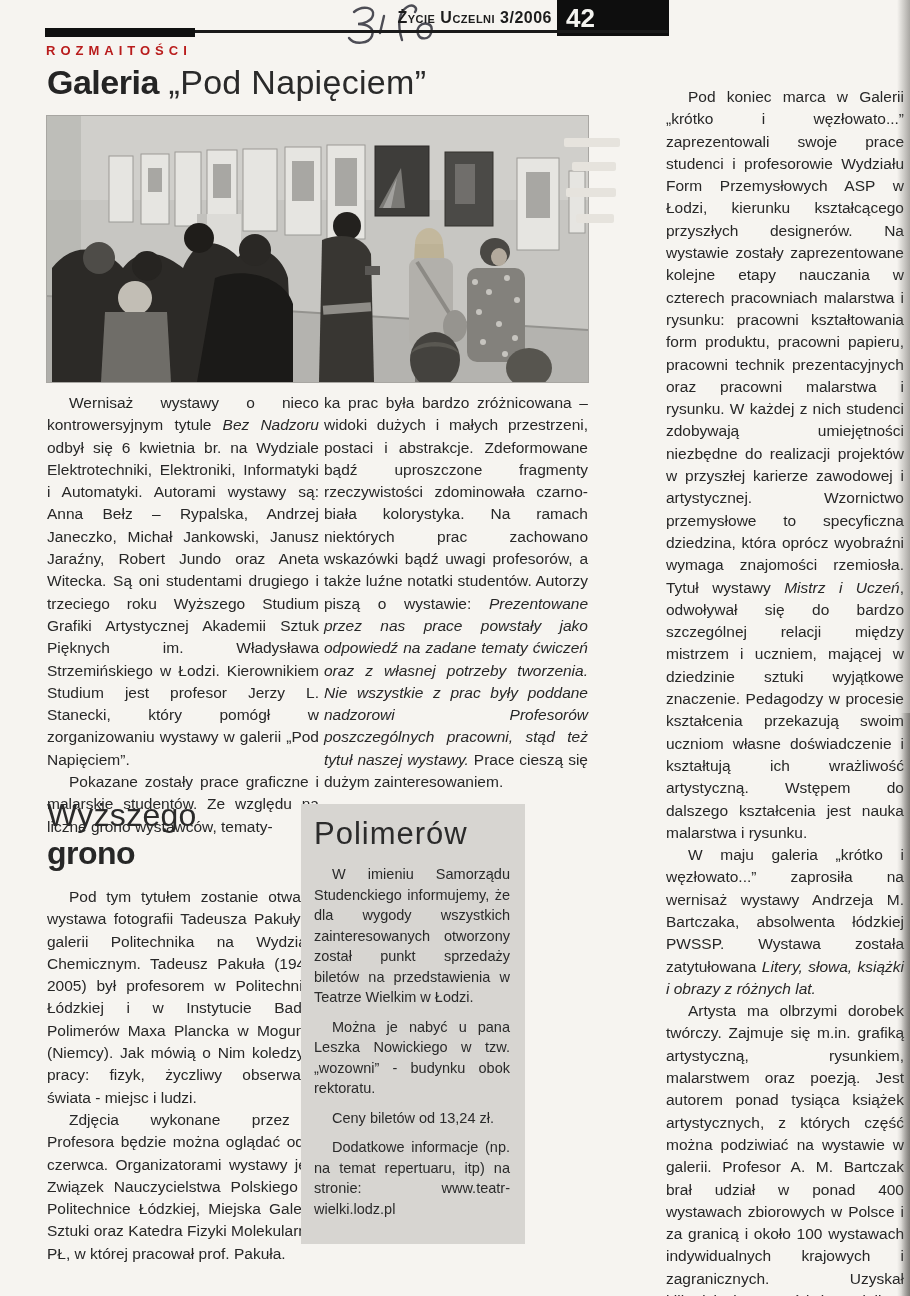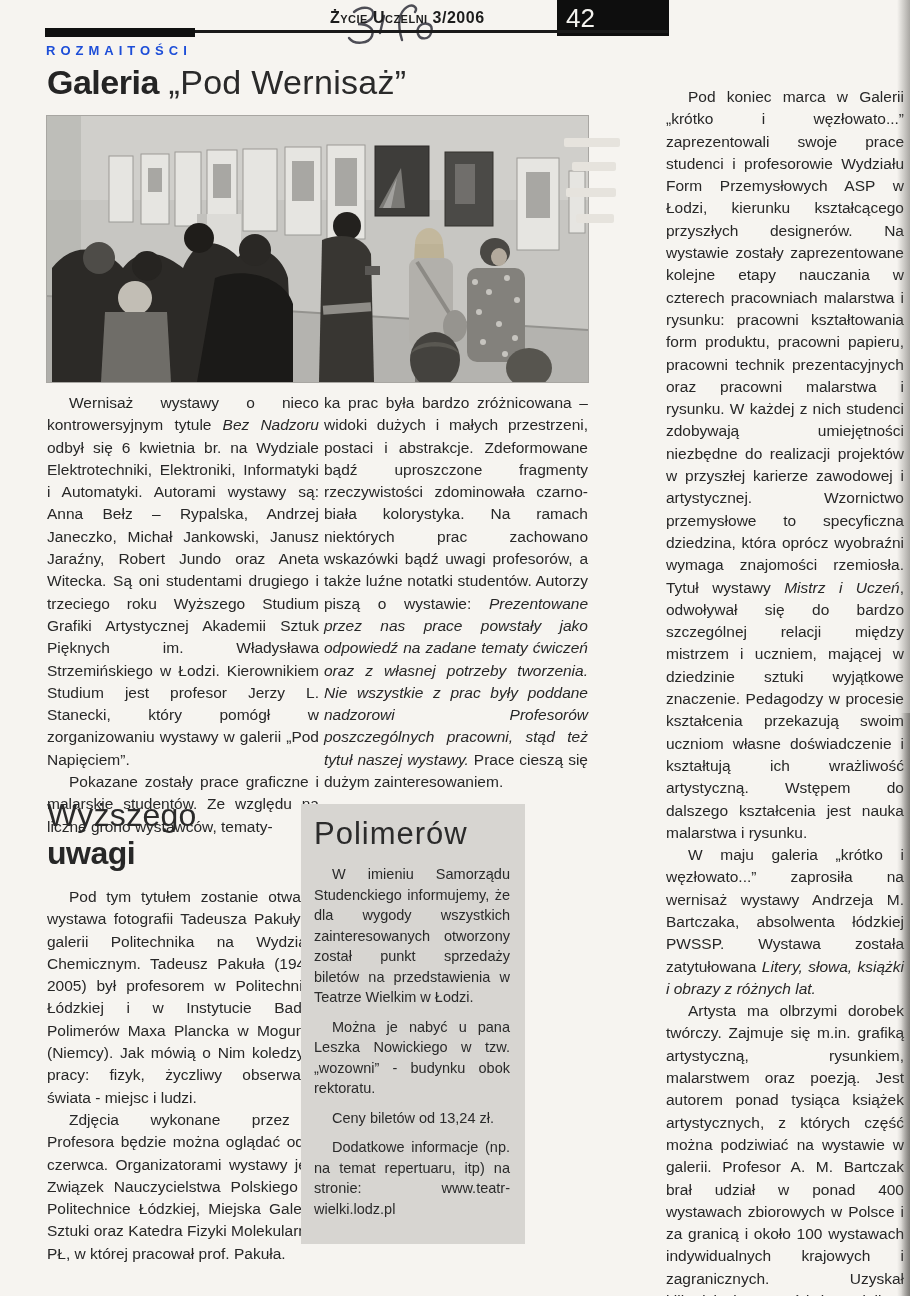--- a/index.html
+++ b/index.html
@@ -3,32 +3,32 @@
 <meta charset="utf-8">
 <style>
   html,body{margin:0;padding:0;background:#8d8b88;}
   .page{
     position:relative;width:910px;height:1296px;margin:0 auto;
     background:#f6f4f0;overflow:hidden;
     font-family:"Liberation Sans",sans-serif;color:#242424;
   }
   
   .masthead-title{
-    position:absolute;left:330px;top:9px;width:222px;text-align:left;
+    position:absolute;left:330px;top:9px;width:222px;text-align:right;
     font-variant:small-caps;font-weight:bold;font-size:16px;letter-spacing:.5px;color:#1c1c1c;
   }
   .pageno-box{
     position:absolute;left:557px;top:0;width:112px;height:36px;background:#0e0e0e;
-    color:#f4f3ef;font-weight:normal;font-size:26px;line-height:37px;padding-left:9px;box-sizing:border-box;
+    color:#f4f3ef;font-weight:bold;font-size:26px;line-height:37px;padding-left:9px;box-sizing:border-box;
   }
   .rule-thin{position:absolute;left:55px;top:30px;width:613px;height:3px;background:#1a1a1a;}
   .rule-thick{position:absolute;left:45px;top:28px;width:150px;height:9px;background:#101010;}
   .section-label{
     position:absolute;left:46px;top:43px;font-size:13px;font-weight:bold;
-    letter-spacing:5px;color:#1d4ed8;
+    letter-spacing:5px;color:#b91c1c;
   }
   .hand-svg{position:absolute;left:296px;top:0;}
   
   .h-main{position:absolute;left:47px;top:62px;margin:0;font-size:34px;line-height:40px;white-space:nowrap;}
   .h-main .b{font-weight:bold;letter-spacing:-.5px;margin-top:23px;}
   .h-main .l,.h-side .l,.h-zat .l{font-weight:normal;letter-spacing:.3px;color:#2a2a2a;}
   .h-side .b,.h-zat .b{font-weight:bold;letter-spacing:-.5px;}
   .h-zat{margin:0 0 14px 0;font-size:32px;line-height:38px;}
   
   .photo{position:absolute;left:47px;top:116px;width:541px;height:266px;outline:1px solid #a8a6a2;}
@@ -75,21 +75,21 @@
       <path d="M106,40 C101,24 103,12 111,7 C117,3 122,8 119,12"></path>
       <path d="M132,24 C125,22 120,28 122,34 C124,40 133,40 135,33 C137,27 135,25 132,24"></path>
     </g>
   </svg>
   <div class="masthead-title">Życie Uczelni 3/2006</div>
   <div class="pageno-box">42</div>
   <div class="rule-thin"></div>
   <div class="rule-thick"></div>
   <div class="section-label">ROZMAITOŚCI</div>
 
-  <h1 class="h-main"><span class="b">Galeria</span><span class="l"> „Pod Wernisaż”</span></h1>
+  <h1 class="h-main"><span class="b">Galeria</span><span class="l"> „Pod Napięciem”</span></h1>
 
   <svg class="photo" viewBox="0 0 541 266" preserveAspectRatio="none">
     <rect width="541" height="266" fill="#c7c6c2"></rect>
     <rect width="541" height="84" fill="#d0cfcb"></rect>
     <polygon points="0,180 541,214 541,266 0,266" fill="#b4b3af"></polygon>
     <line x1="0" y1="180" x2="541" y2="214" stroke="#94938f" stroke-width="2"></line>
     <rect width="34" height="266" fill="#a9a8a4" opacity="0.45"></rect>
     <g>
       <g fill="#e6e5e1" stroke="#9b9a96" stroke-width="1">
         <rect x="62" y="40" width="24" height="66"></rect>
@@ -160,21 +160,21 @@
     <p><span>Wernisaż wystawy o nieco kontrowersyjnym tytule </span><em>Bez Nadzoru</em><span> odbył się 6 kwietnia br. na Wydziale Elektrotechniki, Elektroniki, Informatyki i Automatyki. Autorami wystawy są: Anna Bełz – Rypalska, Andrzej Janeczko, Michał Jankowski, Janusz Jaraźny, Robert Jundo oraz Aneta Witecka. Są oni studentami drugiego i trzeciego roku Wyższego Studium Grafiki Artystycznej Akademii Sztuk Pięknych im. Władysława Strzemińskiego w Łodzi. Kierownikiem Studium jest profesor Jerzy L. Stanecki, który pomógł w zorganizowaniu wystawy w galerii „Pod Napięciem”.</span></p>
     <p>Pokazane zostały prace graficzne i malarskie studentów. Ze względu na liczne grono wystawców, tematy-</p>
   </div>
 
   <div class="col col2">
     <p class="cont"><span>ka prac była bardzo zróżnicowana – widoki dużych i małych przestrzeni, postaci i abstrakcje. Zdeformowane bądź uproszczone fragmenty rzeczywistości zdominowała czarno-biała kolorystyka. Na ramach niektórych prac zachowano wskazówki bądź uwagi profesorów, a także luźne notatki studentów. Autorzy piszą o wystawie: </span><em>Prezentowane przez nas prace powstały jako odpowiedź na zadane tematy ćwiczeń oraz z własnej potrzeby tworzenia. Nie wszystkie z prac były poddane nadzorowi Profesorów poszczególnych pracowni, stąd też tytuł naszej wystawy.</em><span> Prace cieszą się dużym zainteresowaniem.</span></p>
     <p class="byline"><span class="sq">■</span>&nbsp; <span>Karolina Dankowska</span></p>
   </div>
 
   <div class="col art2">
-    <h2 class="h-zat"><span class="l">Wyższego</span><br><span class="b">uwagi</span></h2>
+    <h2 class="h-zat"><span class="l">Wyższego</span><br><span class="b">grono</span></h2>
     <p>Pod tym tytułem zostanie otwarta wystawa fotografii Tadeusza Pakuły w galerii Politechnika na Wydziale Chemicznym. Tadeusz Pakuła (1945-2005) był profesorem w Politechnice Łódzkiej i w Instytucie Badań Polimerów Maxa Plancka w Moguncji (Niemcy). Jak mówią o Nim koledzy z pracy: fizyk, życzliwy obserwator świata - miejsc i ludzi.</p>
     <p><span class="endsq">■</span><span>Zdjęcia wykonane przez Profesora będzie można oglądać od 9 czerwca. Organizatorami wystawy jest Związek Nauczycielstwa Polskiego w Politechnice Łódzkiej, Miejska Galeria Sztuki oraz Katedra Fizyki Molekularnej PŁ, w której pracował prof. Pakuła.</span></p>
   </div>
 
   <div class="notice">
     <h3>Polimerów</h3>
     <p>W imieniu Samorządu Studenckiego informujemy, że dla wygody wszystkich zainteresowanych otworzony został punkt sprzedaży biletów na przedstawienia w Teatrze Wielkim w Łodzi.</p>
     <p>Można je nabyć u pana Leszka Nowickiego w tzw. „wozowni” - budynku obok rektoratu.</p>
     <p>Ceny biletów od 13,24 zł.</p>
     <p>Dodatkowe informacje (np. na temat repertuaru, itp) na stronie: www.teatr-wielki.lodz.pl</p>

